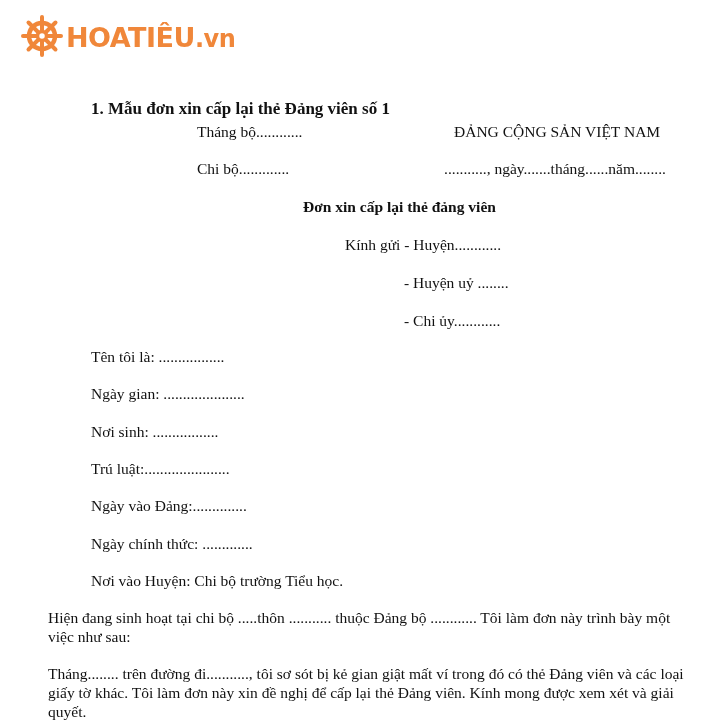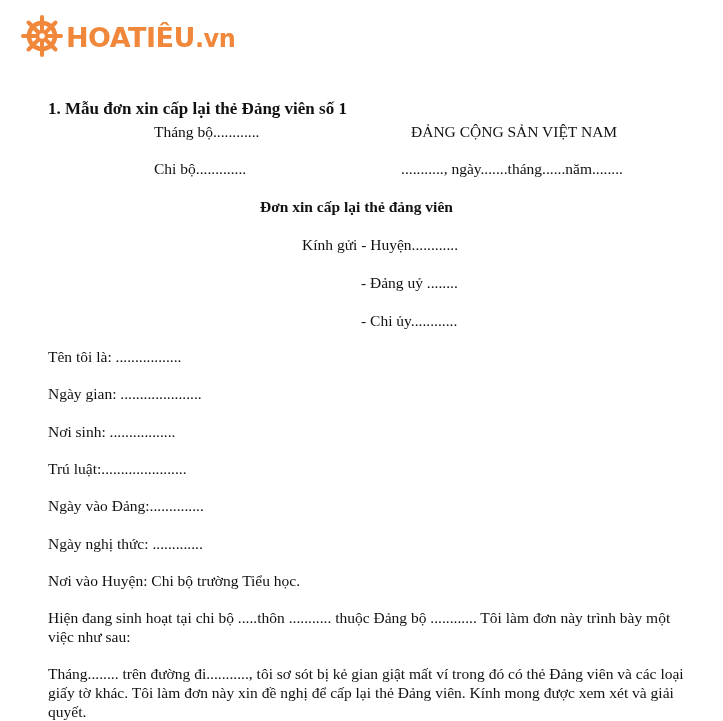--- a/index.html
+++ b/index.html
@@ -7,21 +7,21 @@
     body { position: relative; font-family: "Liberation Serif", serif; color: #111111; }
 
     .header { position: absolute; left: 0; top: 0; width: 661px; height: 80px; }
     .logo { position: absolute; left: 20px; top: 14px; display: flex; align-items: center; }
     .logo svg { width: 44px; height: 44px; }
     .logo-text { font-family: "DejaVu Sans", sans-serif; font-weight: bold; font-size: 27px; color: #f0873a; letter-spacing: -0.5px; margin-left: 2px; line-height: 44px; }
     .logo-text .vn { font-size: 24px; }
     .tagline { position: absolute; left: 281px; top: 30px; font-family: "DejaVu Sans", sans-serif; font-size: 16px; color: #111; letter-spacing: -0.2px; }
 
     .doc { position: absolute; left: 0; top: 0; width: 723px; }
-    .line { position: absolute; font-size: 15.5px; white-space: nowrap; }
+    .line { position: absolute; font-size: 15.5px; white-space: nowrap; margin-left: 43px; }
     .bold { font-weight: bold; }
     .h1 { font-size: 17px; font-weight: bold; }
     .para { position: absolute; left: 48px; width: 640px; font-size: 15.5px; line-height: 19px; white-space: normal; }
   </style>
 </head>
 <body>
 
 <div class="header">
   <div class="logo">
     <span>
@@ -45,26 +45,26 @@
 
   <div class="line" style="left:154px; top:123px;">Tháng bộ............</div>
   <div class="line" style="left:411px; top:123px;">ĐẢNG CỘNG SẢN VIỆT NAM</div>
 
   <div class="line" style="left:154px; top:160px;">Chi bộ.............</div>
   <div class="line" style="left:401px; top:160px;">..........., ngày.......tháng......năm........</div>
 
   <div class="line bold" style="left:260px; top:198px;">Đơn xin cấp lại thẻ đảng viên</div>
 
   <div class="line" style="left:302px; top:236px;">Kính gửi - Huyện............</div>
-  <div class="line" style="left:361px; top:274px;">- Đảng uỷ ........</div>
+  <div class="line" style="left:361px; top:274px;">- Huyện uỷ ........</div>
   <div class="line" style="left:361px; top:312px;">- Chi ủy............</div>
 
   <div class="line" style="left:48px; top:348px;">Tên tôi là: .................</div>
   <div class="line" style="left:48px; top:385px;">Ngày gian: .....................</div>
   <div class="line" style="left:48px; top:423px;">Nơi sinh: .................</div>
   <div class="line" style="left:48px; top:460px;">Trú luật:......................</div>
   <div class="line" style="left:48px; top:497px;">Ngày vào Đảng:..............</div>
-  <div class="line" style="left:48px; top:535px;">Ngày nghị thức: .............</div>
+  <div class="line" style="left:48px; top:535px;">Ngày chính thức: .............</div>
   <div class="line" style="left:48px; top:572px;">Nơi vào Huyện: Chi bộ trường Tiểu học.</div>
 
   <div class="para" style="top:608px;">Hiện đang sinh hoạt tại chi bộ .....thôn ........... thuộc Đảng bộ ............ Tôi làm đơn này trình bày một việc như sau:</div>
   <div class="para" style="top:664px;">Tháng........ trên đường đi..........., tôi sơ sót bị kẻ gian giật mất ví trong đó có thẻ Đảng viên và các loại giấy tờ khác. Tôi làm đơn này xin đề nghị để cấp lại thẻ Đảng viên. Kính mong được xem xét và giải quyết.</div>
 </div>
 
 </body></html>

